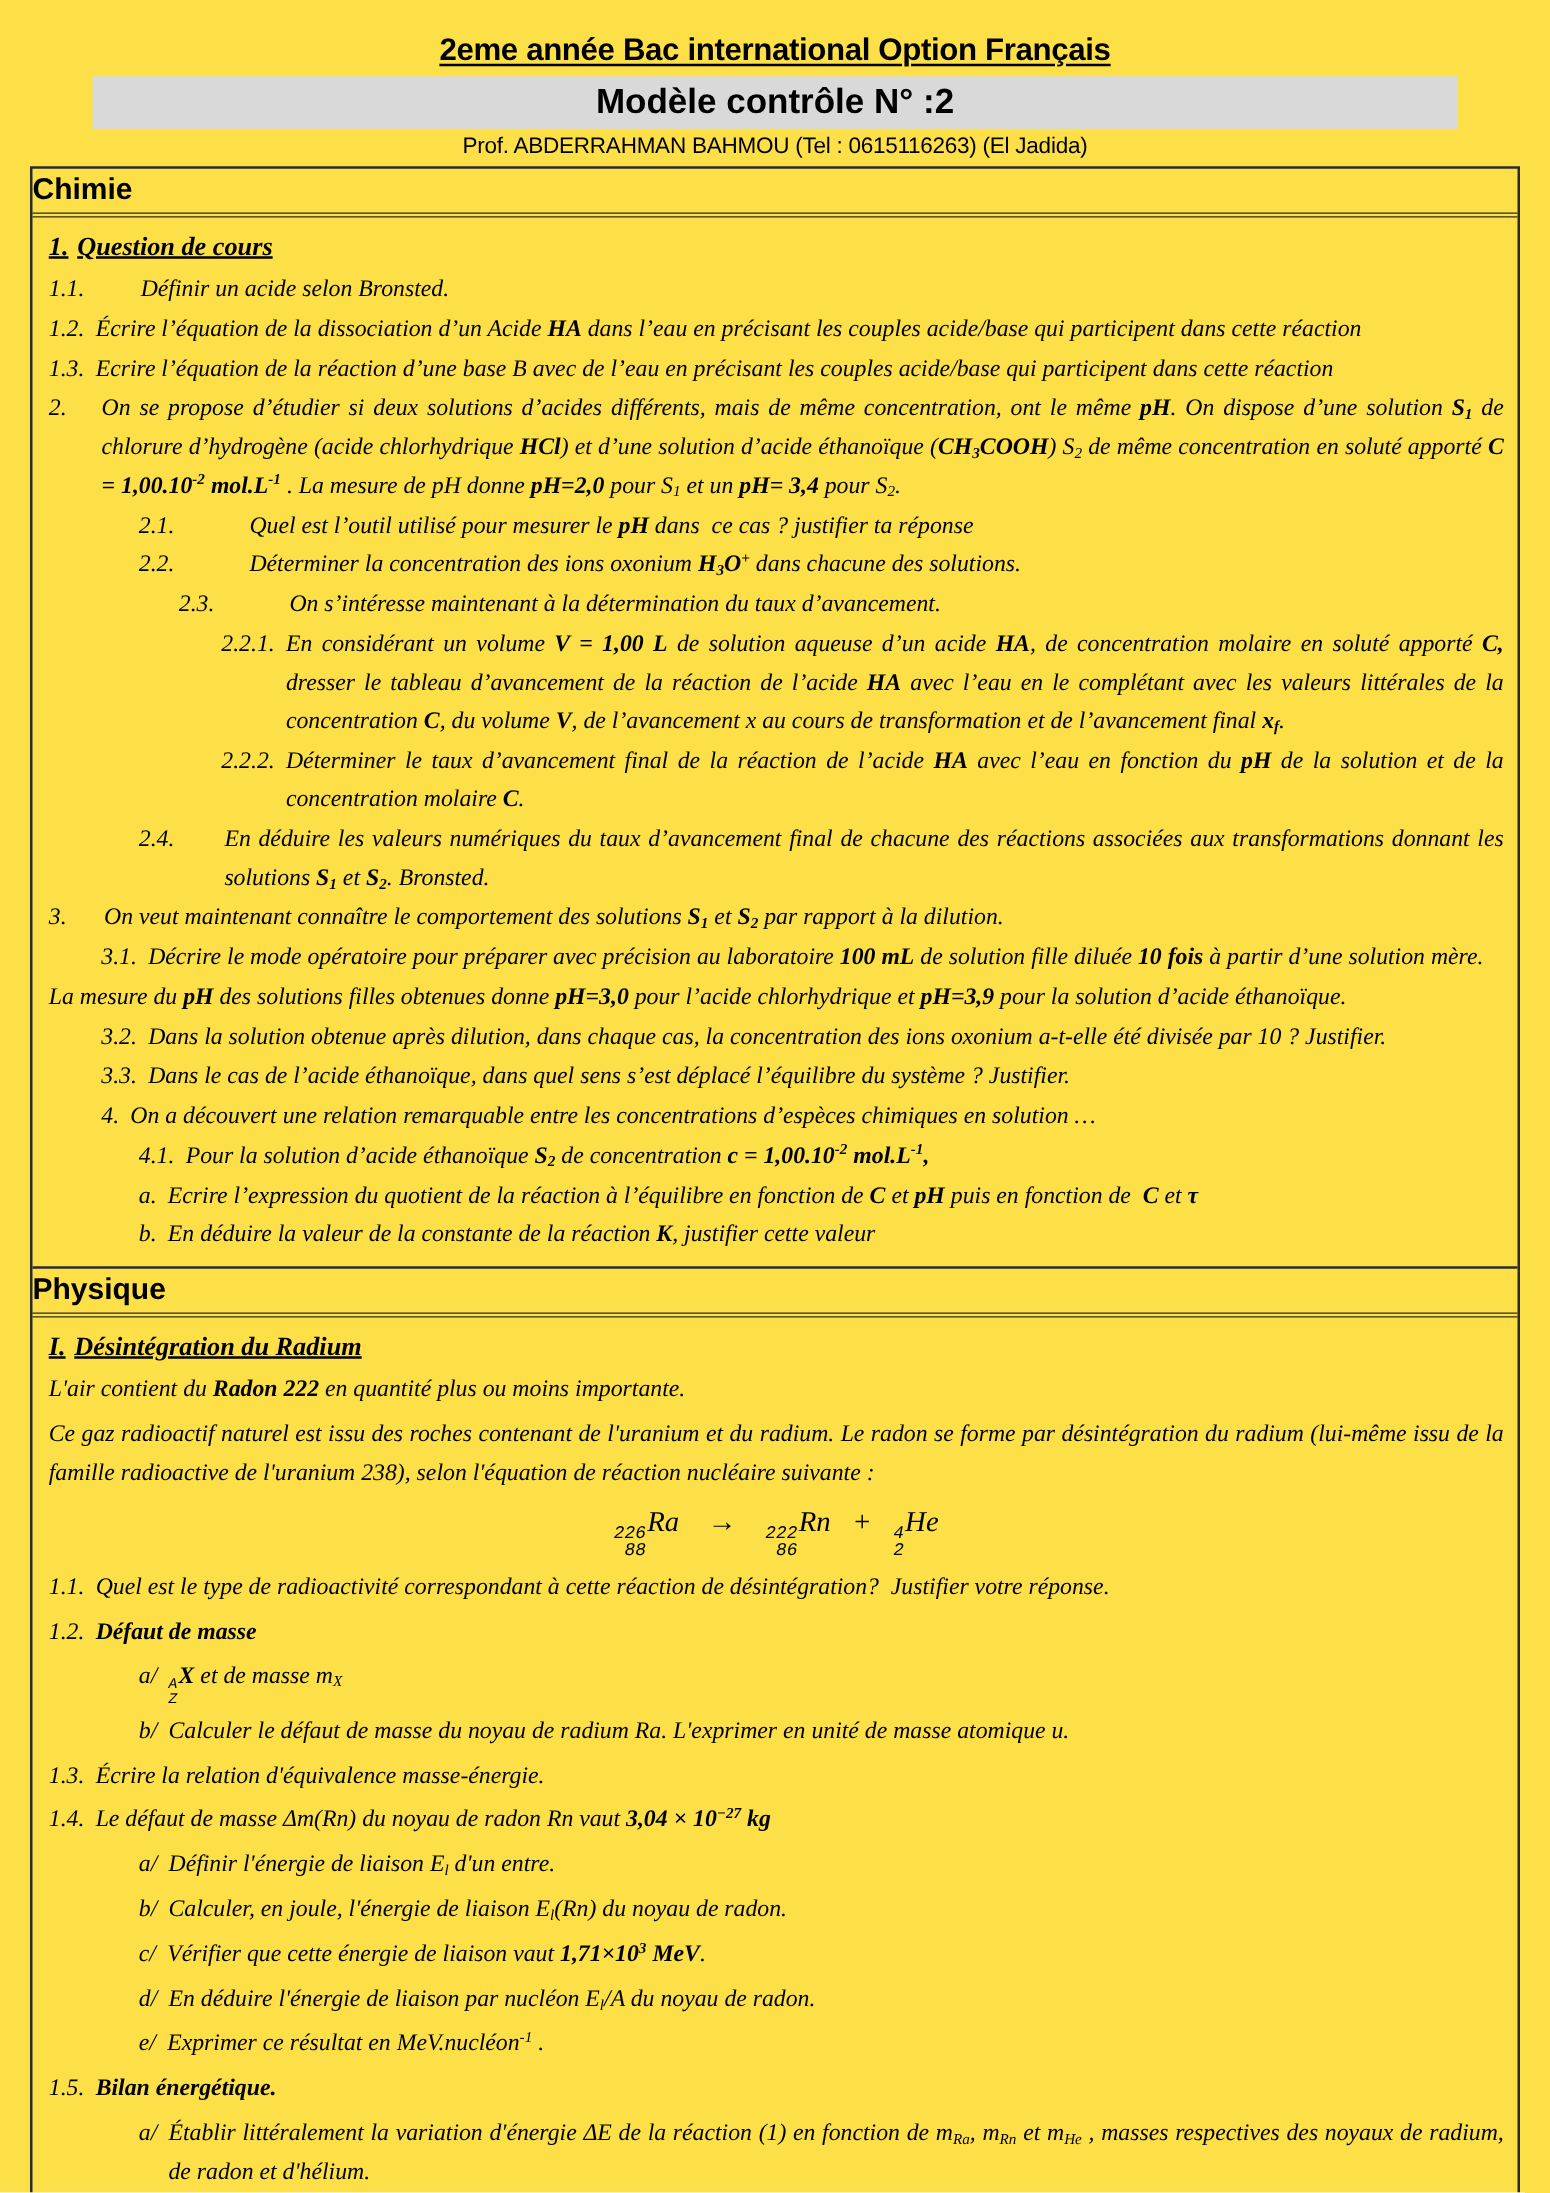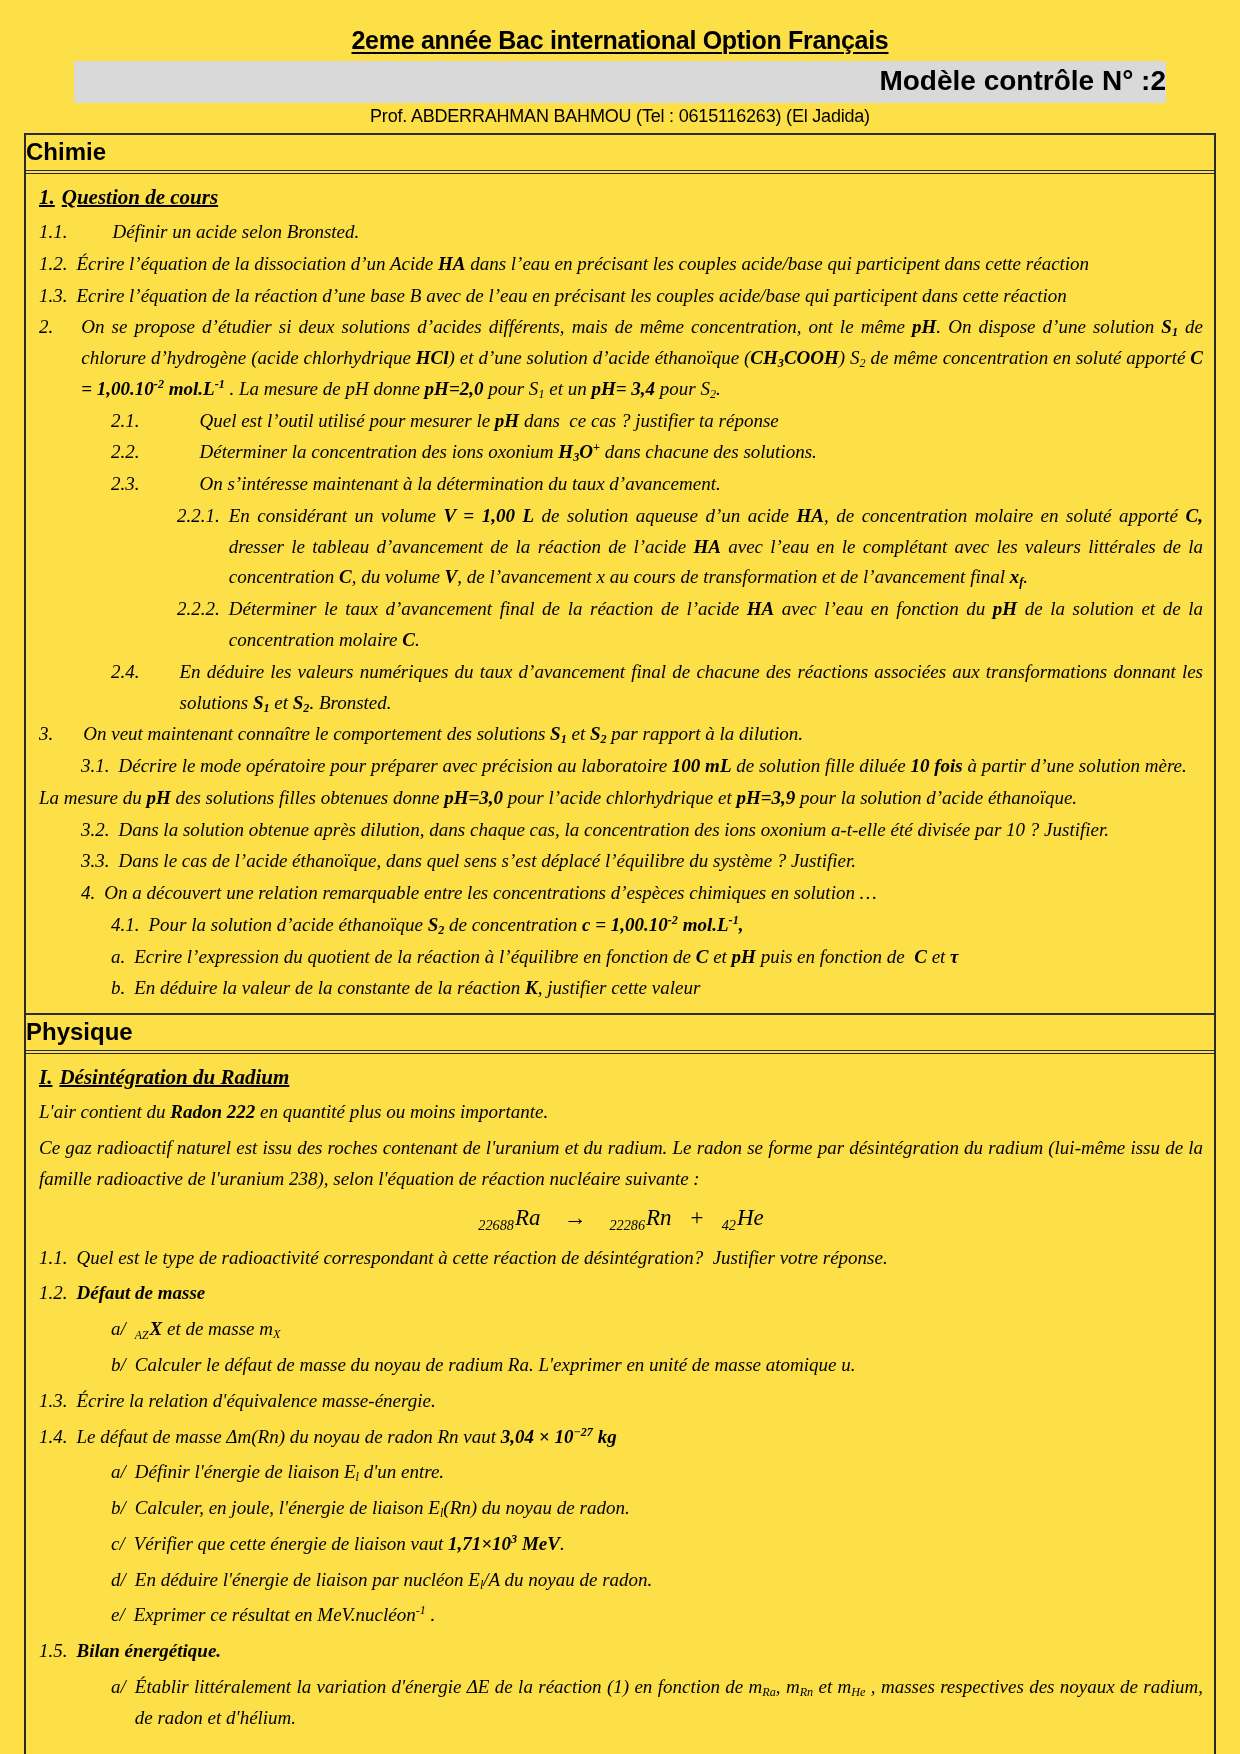--- a/index.html
+++ b/index.html
@@ -21,21 +21,21 @@
     font-size:25px;
     letter-spacing:-0.3px;
     text-decoration:underline;
     text-decoration-thickness:2px;
     text-underline-offset:3px;
   }
   .banner{
     width:1092px;
     margin:0 auto;
     background:#d9d9d9;
-    text-align:right;
+    text-align:center;
     font-family:"Liberation Sans",sans-serif;
     font-weight:bold;
     font-size:28px;
     padding:4px 0 6px 0;
   }
   .prof-line{
     text-align:center;
     font-family:"Liberation Sans",sans-serif;
     font-size:18px;
     margin:3px 0 6px 0;
@@ -97,26 +97,27 @@
   .ind3{padding-left:140px;}
   .line.center{justify-content:center;margin:4px 0 6px 0;}
   .line.center .txt{flex:0 0 auto;text-align:center;font-size:23px;}
   
   .b{font-weight:bold;}
   sup,sub{font-size:0.64em;line-height:0;}
   sup{vertical-align:0.55em;}
   sub{vertical-align:-0.25em;}
   .nuc{
     display:inline-flex;
-    flex-direction:row;
+    flex-direction:column;
     align-items:flex-end;
     font-size:0.62em;
     line-height:1.02;
     vertical-align:-0.3em;
     margin-right:1px;
+    font-family:Liberation Mono, monospace;
   }
   .nuc span{display:block;}
 </style>
 </head>
 <body>
 
 <div class="page">
 
   <div class="doc-title">2eme année Bac international Option Français</div>
 
@@ -151,21 +152,21 @@
         </div>
         <div class="line ind2">
           <span class="num" style="margin-right: 60px;">2.1.</span>
           <span class="txt"><span>Quel est l’outil utilisé pour mesurer le </span><span class="b">pH</span><span> dans  ce cas ? justifier ta réponse</span></span>
         </div>
         <div class="line ind2">
           <span class="num" style="margin-right: 60px;">2.2.</span>
           <span class="txt"><span>Déterminer la concentration des ions oxonium </span><span class="b">H</span><sub class="b">3</sub><span class="b">O</span><sup class="b">+</sup><span> dans chacune des solutions.</span></span>
         </div>
         <div class="line ind2">
-          <span class="num" style="margin-right: 60px;">2.3.</span>
+          <span class="num" style="margin-right: 60px; margin-left: 32px;">2.3.</span>
           <span class="txt"><span>On s’intéresse maintenant à la détermination du taux d’avancement.</span></span>
         </div>
         <div class="line ind3">
           <span class="num">2.2.1.</span>
           <span class="txt"><span>En considérant un volume </span><span class="b">V = 1,00 L</span><span> de solution aqueuse d’un acide </span><span class="b">HA</span><span>, de concentration molaire en soluté apporté </span><span class="b">C,</span><span> dresser le tableau d’avancement de la réaction de l’acide </span><span class="b">HA</span><span> avec l’eau en le complétant avec les valeurs littérales de la concentration </span><span class="b">C</span><span>, du volume </span><span class="b">V</span><span>, de l’avancement x au cours de transformation et de l’avancement final </span><span class="b">x</span><sub class="b">f</sub><span>.</span></span>
         </div>
         <div class="line ind3">
           <span class="num">2.2.2.</span>
           <span class="txt"><span>Déterminer le taux d’avancement final de la réaction de l’acide </span><span class="b">HA</span><span> avec l’eau en fonction du </span><span class="b">pH</span><span> de la solution et de la concentration molaire </span><span class="b">C</span><span>.</span></span>
         </div>

